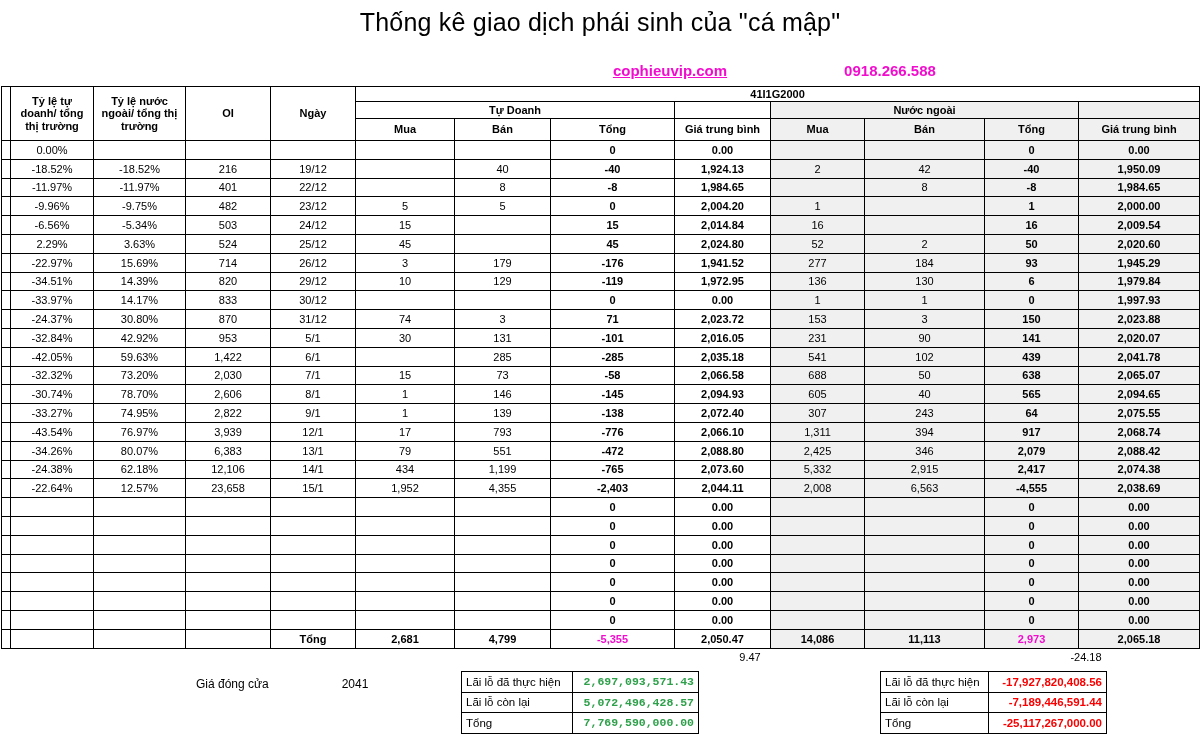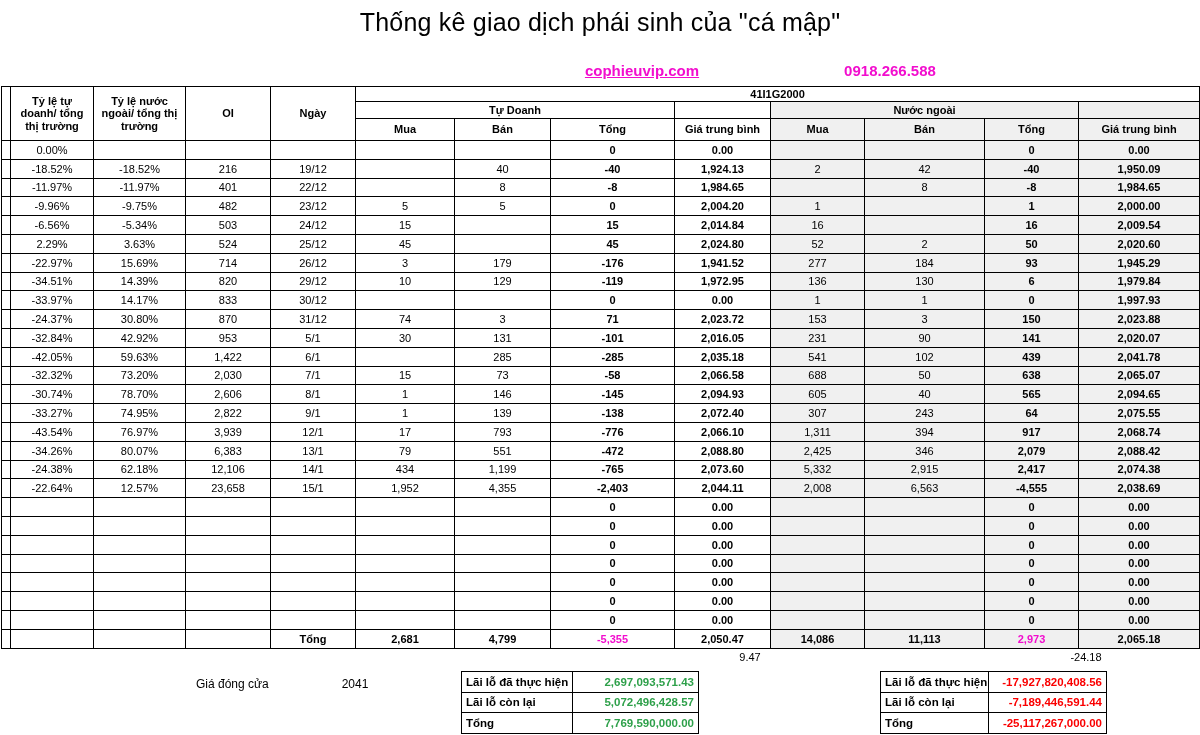--- a/index.html
+++ b/index.html
@@ -3,21 +3,21 @@
 <meta charset="utf-8">
 <style>
   * { margin:0; padding:0; box-sizing:border-box; }
   html,body { width:1200px; height:735px; background:#fff; overflow:hidden;
               font-family:"Liberation Sans","DejaVu Sans",sans-serif; color:#000; position:relative; }
   .abs { position:absolute; }
 
   #page-title { top:8px; left:0; width:1200px; text-align:center;
                 font-size:25px; font-weight:normal; letter-spacing:.2px; }
 
-  #website-link { top:62px; left:532px; width:220px; text-align:center;
+  #website-link { top:62px; left:560px; width:220px; text-align:center;
                   font-size:15px; font-weight:bold; color:#f20dce; text-decoration:underline; cursor:pointer; }
   #phone-number { top:62px; left:800px; width:180px; text-align:center;
                   font-size:15px; font-weight:bold; color:#f20dce; }
 
   table#derivatives-table { position:absolute; left:1px; top:86px; width:1198px;
                             border-collapse:collapse; table-layout:fixed; }
   #derivatives-table th, #derivatives-table td {
       border:1px solid #000; text-align:center; vertical-align:middle;
       font-size:11px; padding:0 2px; overflow:hidden; white-space:nowrap; }
   #derivatives-table th { font-weight:bold; line-height:1.15; white-space:normal; }
@@ -33,25 +33,25 @@
   .below-note { font-size:11px; text-align:center; }
   #self-avg-note    { top:651px; left:720px; width:60px; }
   #foreign-avg-note { top:651px; left:1046px; width:80px; }
 
   #close-price-label { top:677px; left:196px; width:90px; font-size:12px; }
   #close-price-value { top:677px; left:330px; width:50px; font-size:12px; text-align:center; }
 
   table.pnl { position:absolute; border-collapse:collapse; table-layout:fixed; }
   .pnl td { border:1px solid #000; height:20.5px; font-size:11.5px; padding:0 4px;
             overflow:hidden; white-space:nowrap; }
-  .pnl td.lbl { text-align:left;font-weight:bold; }
+  .pnl td.lbl { text-align:left; }
   .pnl td.val { text-align:right; font-weight:bold; }
   #self-pnl-table    { left:461px; top:671px; width:237px; }
   #self-pnl-table col.c-l { width:111px; }  #self-pnl-table col.c-v { width:126px; }
-  #self-pnl-table td.val { color:#2ea04a; }
+  #self-pnl-table td.val { color:#2ea04a;font-family:Liberation Mono, monospace; }
   #foreign-pnl-table { left:880px; top:671px; width:226px; }
   #foreign-pnl-table col.c-l { width:108px; } #foreign-pnl-table col.c-v { width:118px; }
   #foreign-pnl-table td.val { color:#fa0000; }
 </style>
 </head>
 <body>
 
 <div class="abs" id="page-title">Thống kê giao dịch phái sinh của "cá mập"</div>
 <div class="abs" id="website-link">cophieuvip.com</div>
 <div class="abs" id="phone-number">0918.266.588</div>

